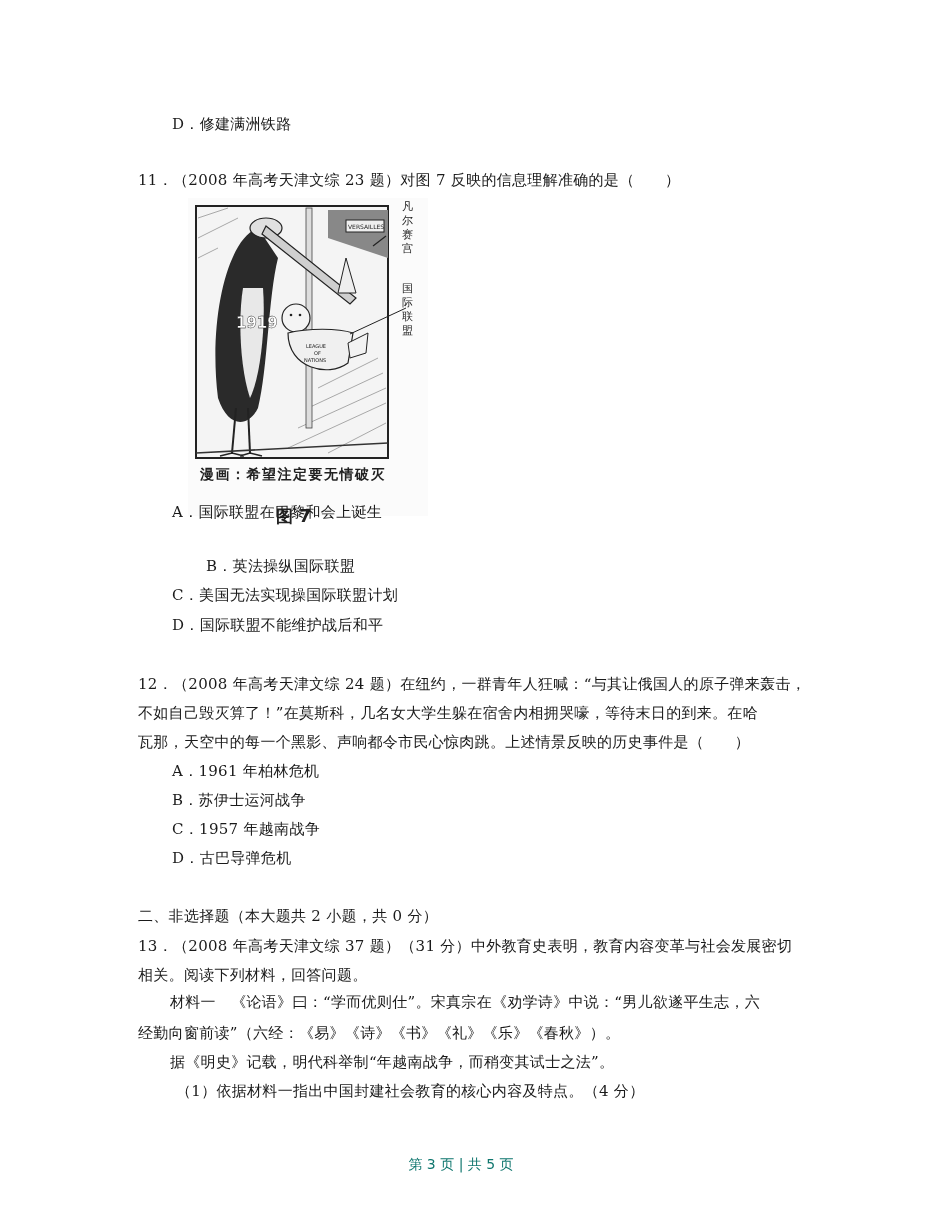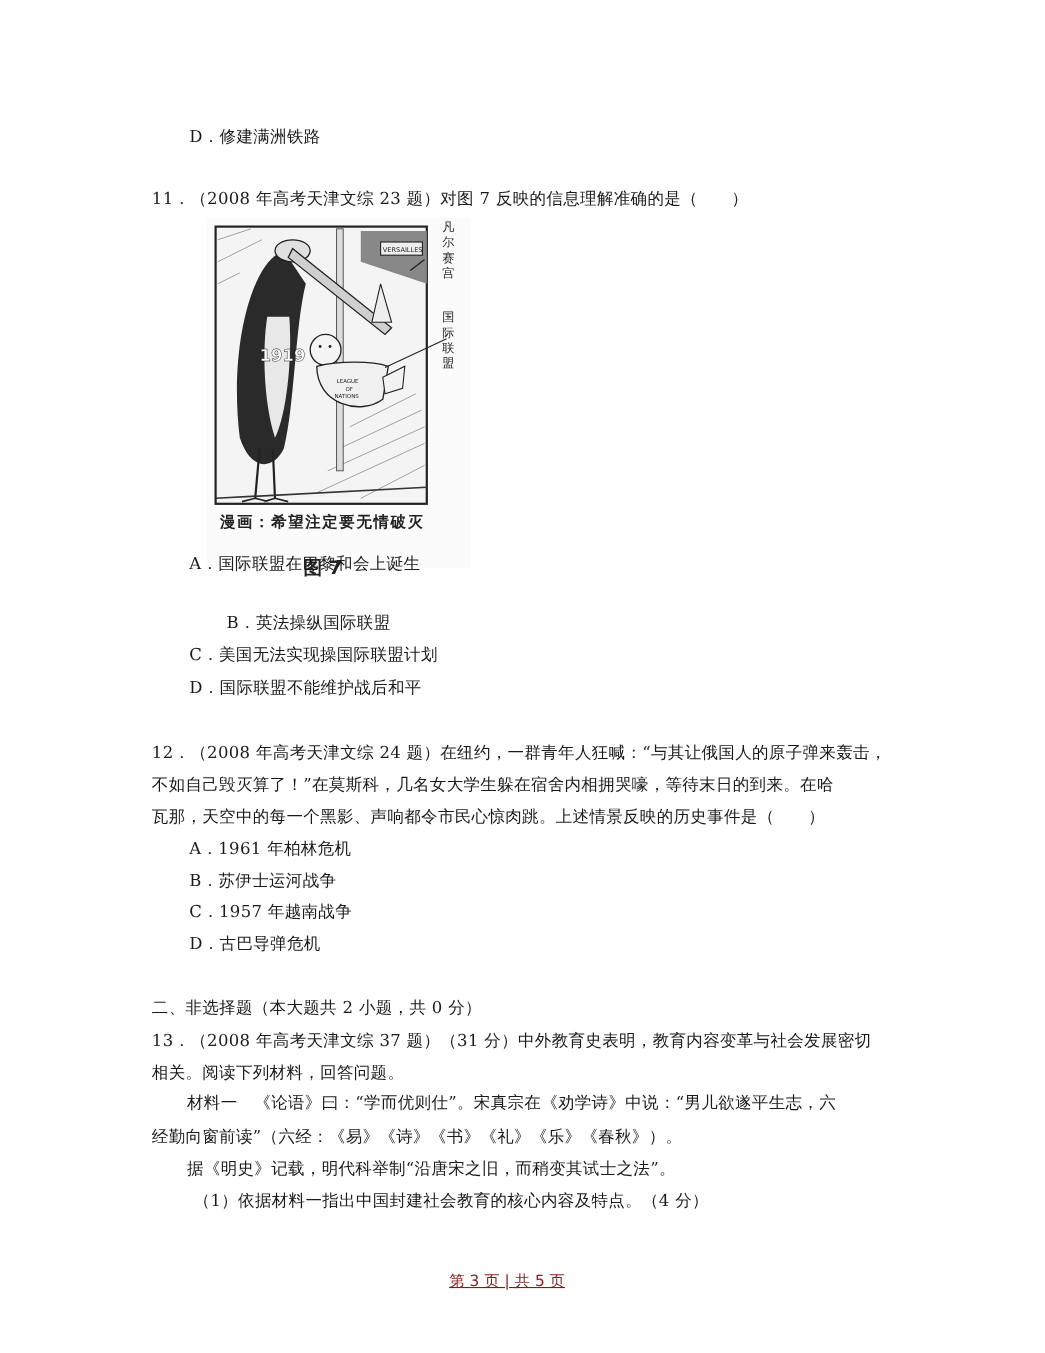--- a/index.html
+++ b/index.html
@@ -74,22 +74,21 @@
       white-space: normal;
     }
     .footer {
       position: absolute;
       top: 1156px;
       left: 0;
       width: 922px;
       text-align: center;
       font-size: 14px;
       font-family: "DejaVu Sans", sans-serif;
-      color: #7f1d1d;
-      text-decoration: underline;
+      color: #0f766e;
     }
   </style>
 </head>
 <body>
 
 <div class="page">
 
   <div class="line opt" style="top:114px;">D．修建满洲铁路</div>
 
   <div class="line qline" style="top:170px;">11．（2008 年高考天津文综 23 题）对图 7 反映的信息理解准确的是（　　）</div>
@@ -164,17 +163,17 @@
   <div class="line opt" style="top:790px;">B．苏伊士运河战争</div>
   <div class="line opt" style="top:819px;">C．1957 年越南战争</div>
   <div class="line opt" style="top:848px;">D．古巴导弹危机</div>
 
   <div class="line qline" style="top:906px;">二、非选择题（本大题共 2 小题，共 0 分）</div>
 
   <div class="line qline" style="top:936px;">13．（2008 年高考天津文综 37 题）（31 分）中外教育史表明，教育内容变革与社会发展密切</div>
   <div class="line qline" style="top:965px;">相关。阅读下列材料，回答问题。</div>
   <div class="line indent2" style="top:952px;margin-top:40px;">材料一　《论语》曰：“学而优则仕”。宋真宗在《劝学诗》中说：“男儿欲遂平生志，六</div>
   <div class="line qline" style="top:1023px;">经勤向窗前读”（六经：《易》《诗》《书》《礼》《乐》《春秋》）。</div>
-  <div class="line indent2" style="top:1052px;">据《明史》记载，明代科举制“沿唐宋之旧，而稍变其试士之法”。</div>
+  <div class="line indent2" style="top:1052px;">据《明史》记载，明代科举制“年越南战争，而稍变其试士之法”。</div>
   <div class="line indent3" style="top:1081px;">（1）依据材料一指出中国封建社会教育的核心内容及特点。（4 分）</div>
 
   <div class="footer">第 3 页 | 共 5 页</div>
 </div>
 
 </body></html>

